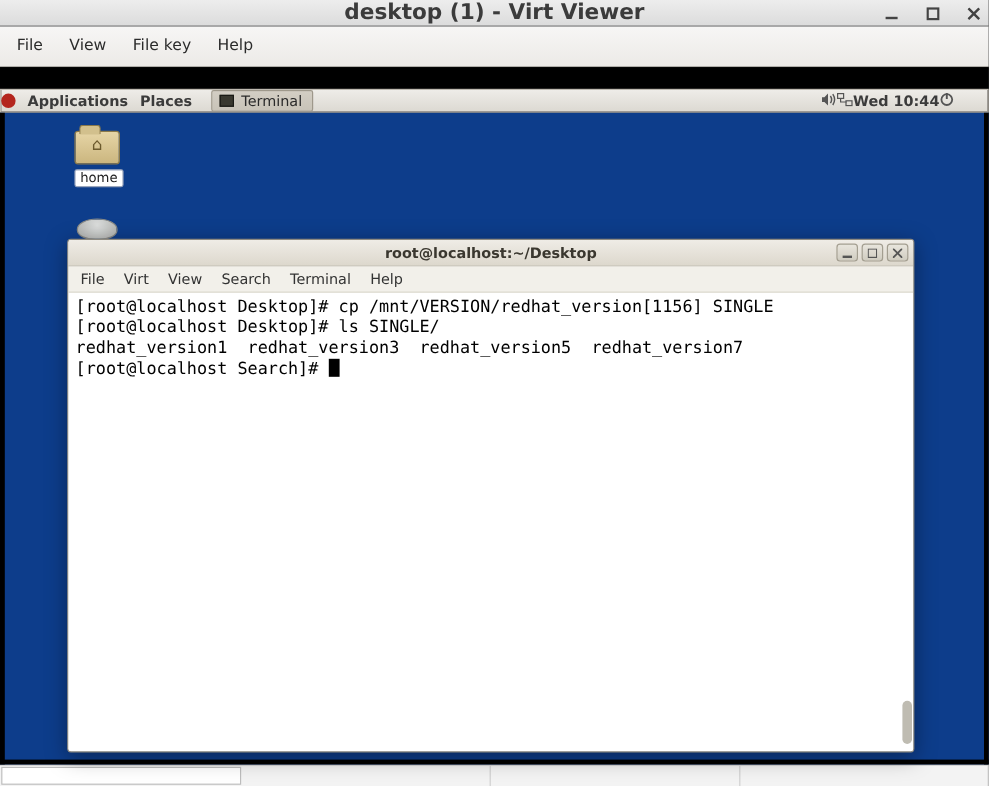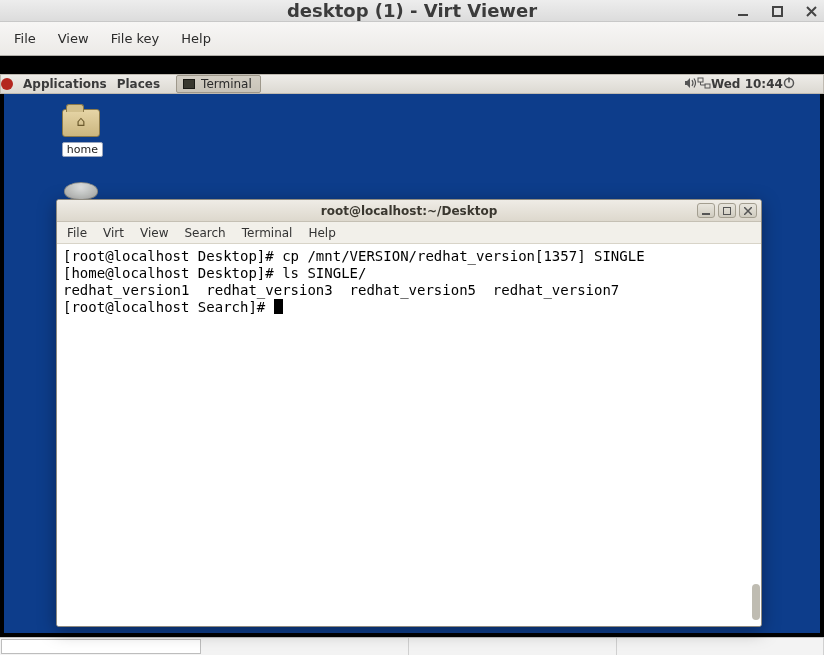--- a/index.html
+++ b/index.html
@@ -276,22 +276,22 @@
       </div>
     </div>
     <div class="term-menubar">
       <span>File</span>
       <span>Virt</span>
       <span>View</span>
       <span>Search</span>
       <span>Terminal</span>
       <span>Help</span>
     </div>
-    <div class="term-body"><span>[root@localhost Desktop]# cp /mnt/VERSION/redhat_version[1357] SINGLE</span>
-<span>[home@localhost Desktop]# ls SINGLE/</span>
+    <div class="term-body"><span>[root@localhost Desktop]# cp /mnt/VERSION/redhat_version[1156] SINGLE</span>
+<span>[root@localhost Desktop]# ls SINGLE/</span>
 <span>redhat_version1  redhat_version3  redhat_version5  redhat_version7</span>
 <span>[root@localhost Search]# </span><span class="cursor"></span>
       <div class="term-scrollthumb"></div>
     </div>
   </div>
 </div>
 
 <div class="bottom-strip">
   <div class="seg"></div>
   <div class="seg"></div>

